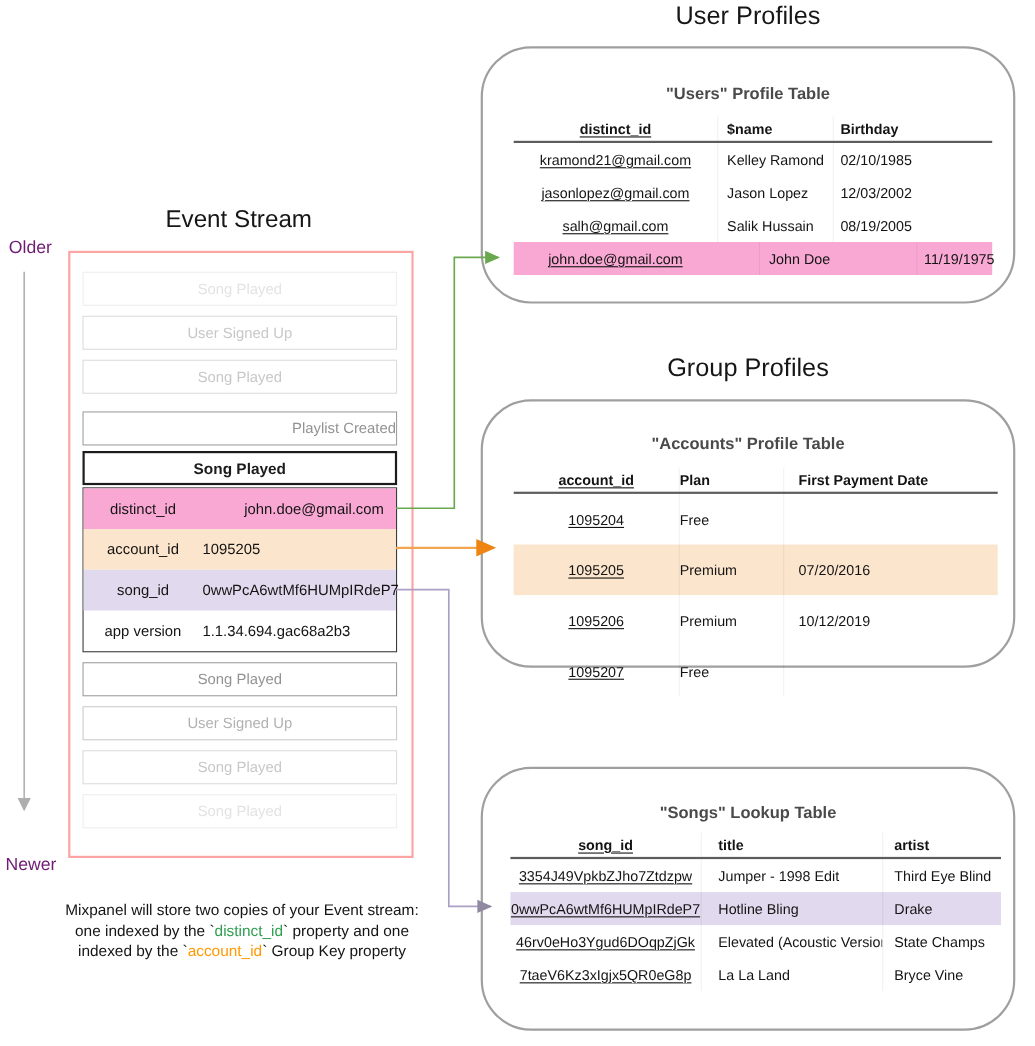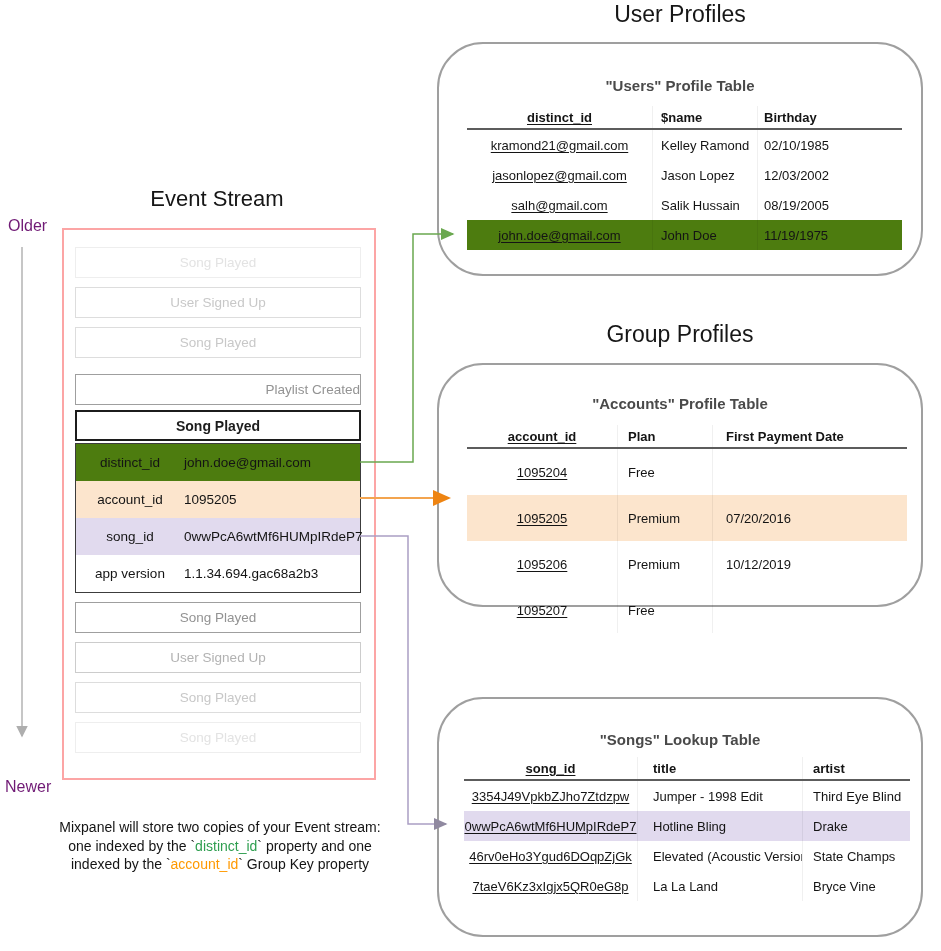--- a/index.html
+++ b/index.html
@@ -55,25 +55,25 @@
   .users-card    .trow { height:30px; }
   .accounts-card .trow { height:46px; }
   .songs-card    .trow { height:30px; }
   .trow { margin:0; }
   .ptable .trow:first-of-type { margin-top:2px; }
 
   .cell { display:flex; align-items:center; height:100%; overflow:hidden; white-space:nowrap; }
   .c1 { justify-content:center; }
   .c2,.c3 { border-left:1px solid rgba(0,0,0,0.06); }
   .users-card    .c2{padding-left:8px;}  .users-card    .c3{padding-left:6px;}
-  .accounts-card .c2{padding-left:10px;} .accounts-card .c3{padding-left:13px;}
+  .accounts-card .c2{} .accounts-card .c3{padding-left:13px;}
   .songs-card    .c2{padding-left:15px;} .songs-card    .c3{padding-left:10px;}
   .idval, .key-col { text-decoration:underline; text-underline-offset:2px; text-decoration-thickness:1px; }
 
-  .hl-green  { background:#4d7c0f; }
+  .hl-green  { background:#f9a8d4;gap:38px; }
   .hl-orange { background:#fce5cd; }
   .hl-purple { background:#e1daee; }
 
   
   .stream {
     position:absolute; left:62px; top:228px; width:310px; height:548px;
     background:#fff; border:2px solid #fca5a5;
   }
   .stream::before, .stream::after {
     content:""; position:absolute; inset:-2px; border:2px solid #c3c3c3; background:#fff;

